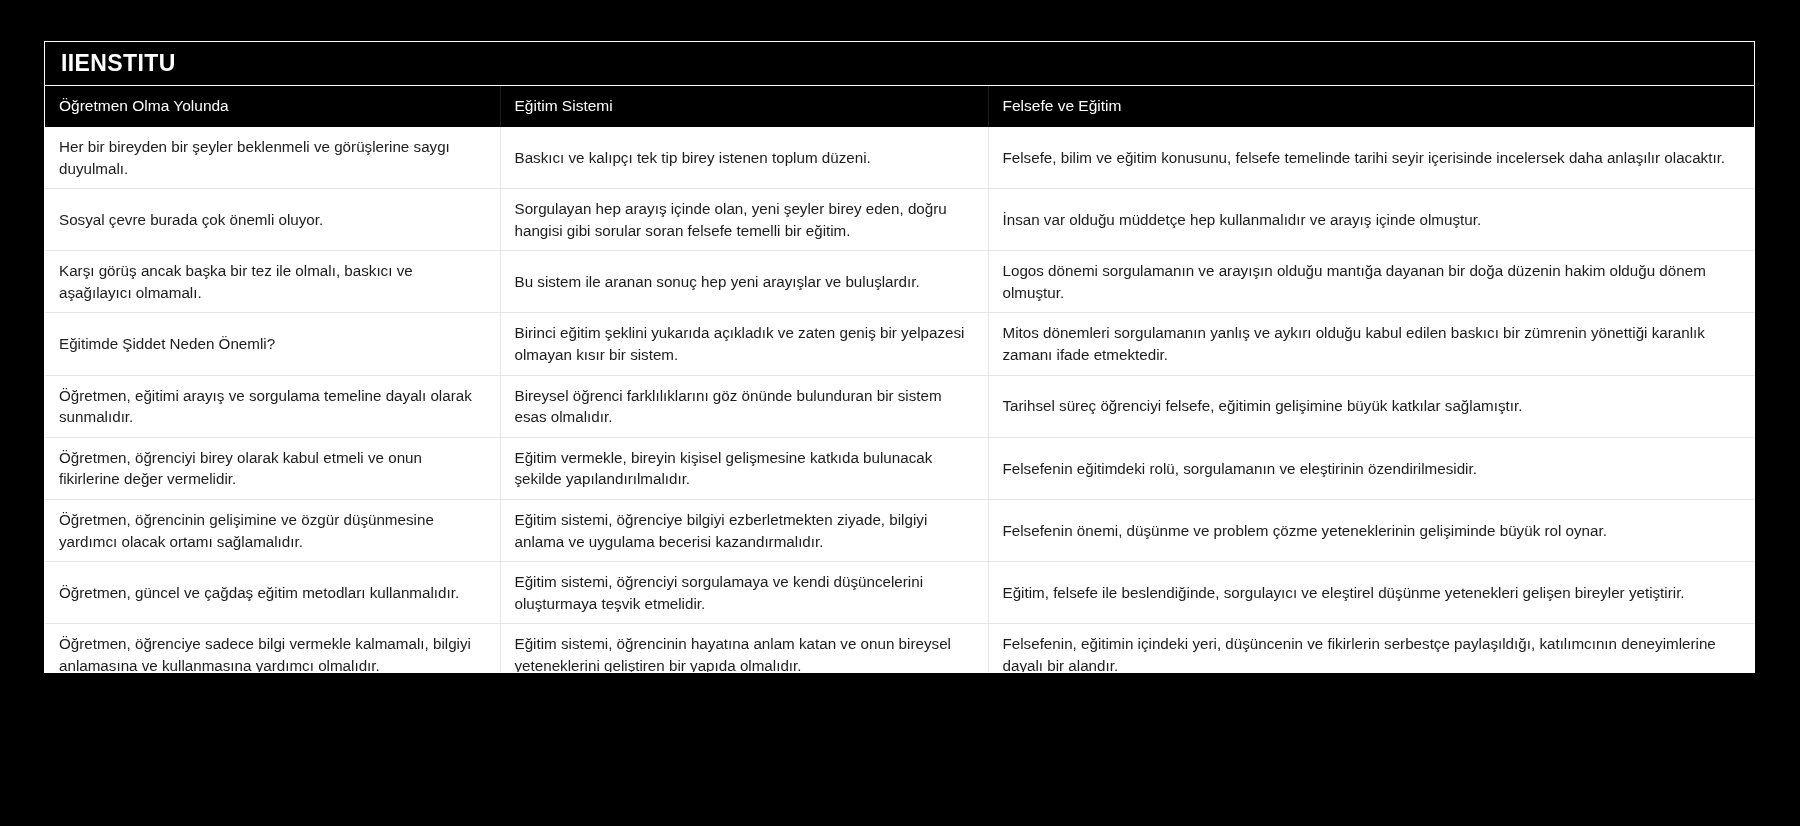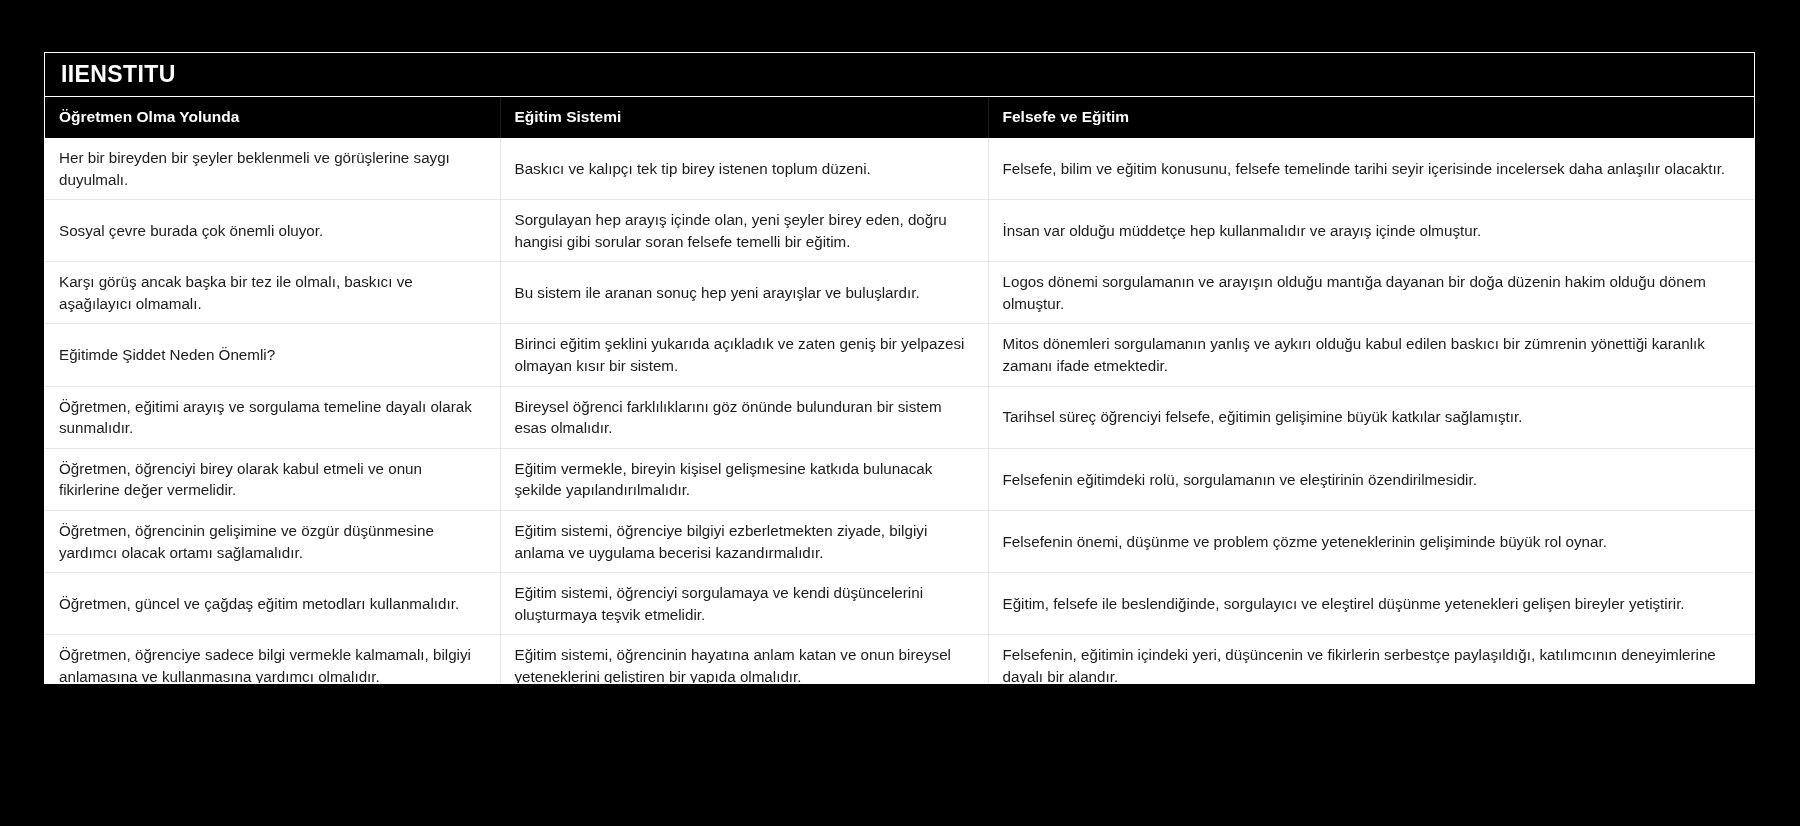--- a/index.html
+++ b/index.html
@@ -18,21 +18,21 @@
     position: relative;
     width: 1800px;
     height: 826px;
     background: #000000;
     box-sizing: border-box;
   }
 
   .table-wrap {
     position: absolute;
     left: 44px;
-    top: 52px;
+    top: 41px;
     width: 1711px;
     height: 632px;
     background: #0a0a0a;
     border: 1px solid #ffffff;
     box-sizing: border-box;
     overflow: hidden;
   }
 
   .brand-bar {
     height: 44px;
@@ -54,21 +54,21 @@
     width: 100%;
     border-collapse: collapse;
     table-layout: fixed;
     background: #ffffff;
   }
 
   table.data thead th {
     background: #000000;
     color: #ffffff;
     font-size: 15.5px;
-    font-weight: bold;
+    font-weight: normal;
     text-align: left;
     padding: 11px 14px 12px 14px;
     vertical-align: middle;
     border-right: 1px solid #1c1c1c;
     box-sizing: border-box;
   }
   table.data thead th:last-child { border-right: none; }
 
   table.data tbody td {
     background: #ffffff;

